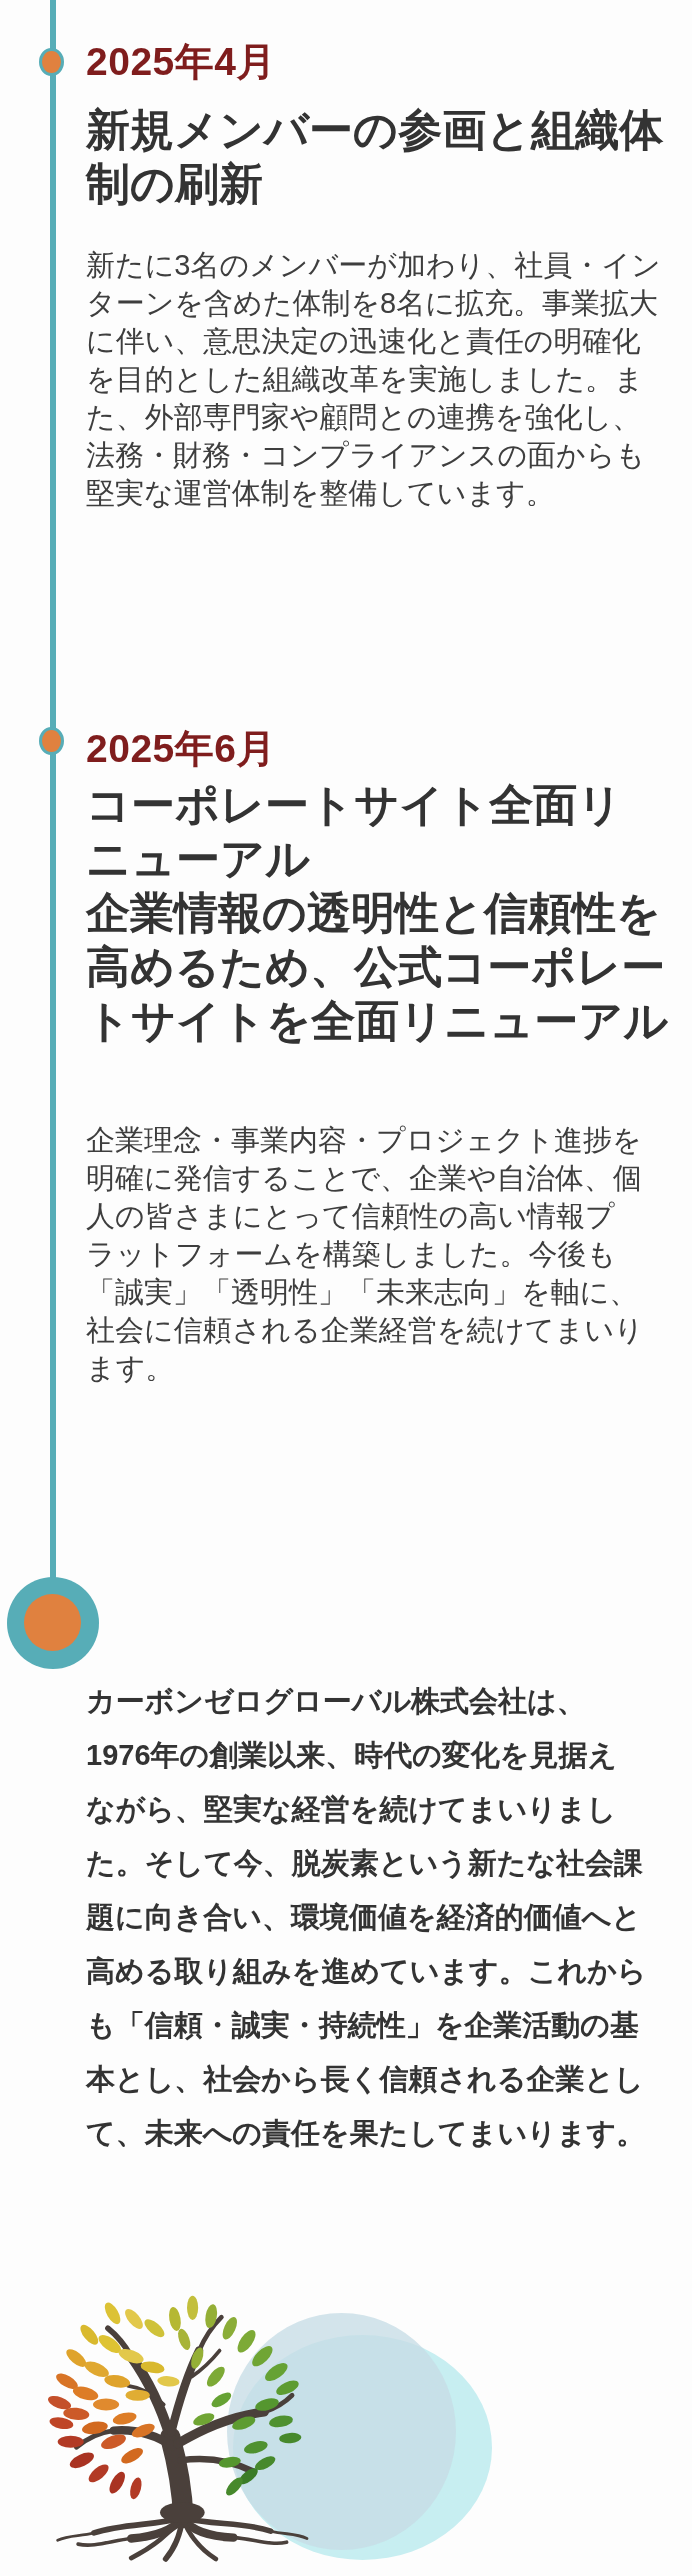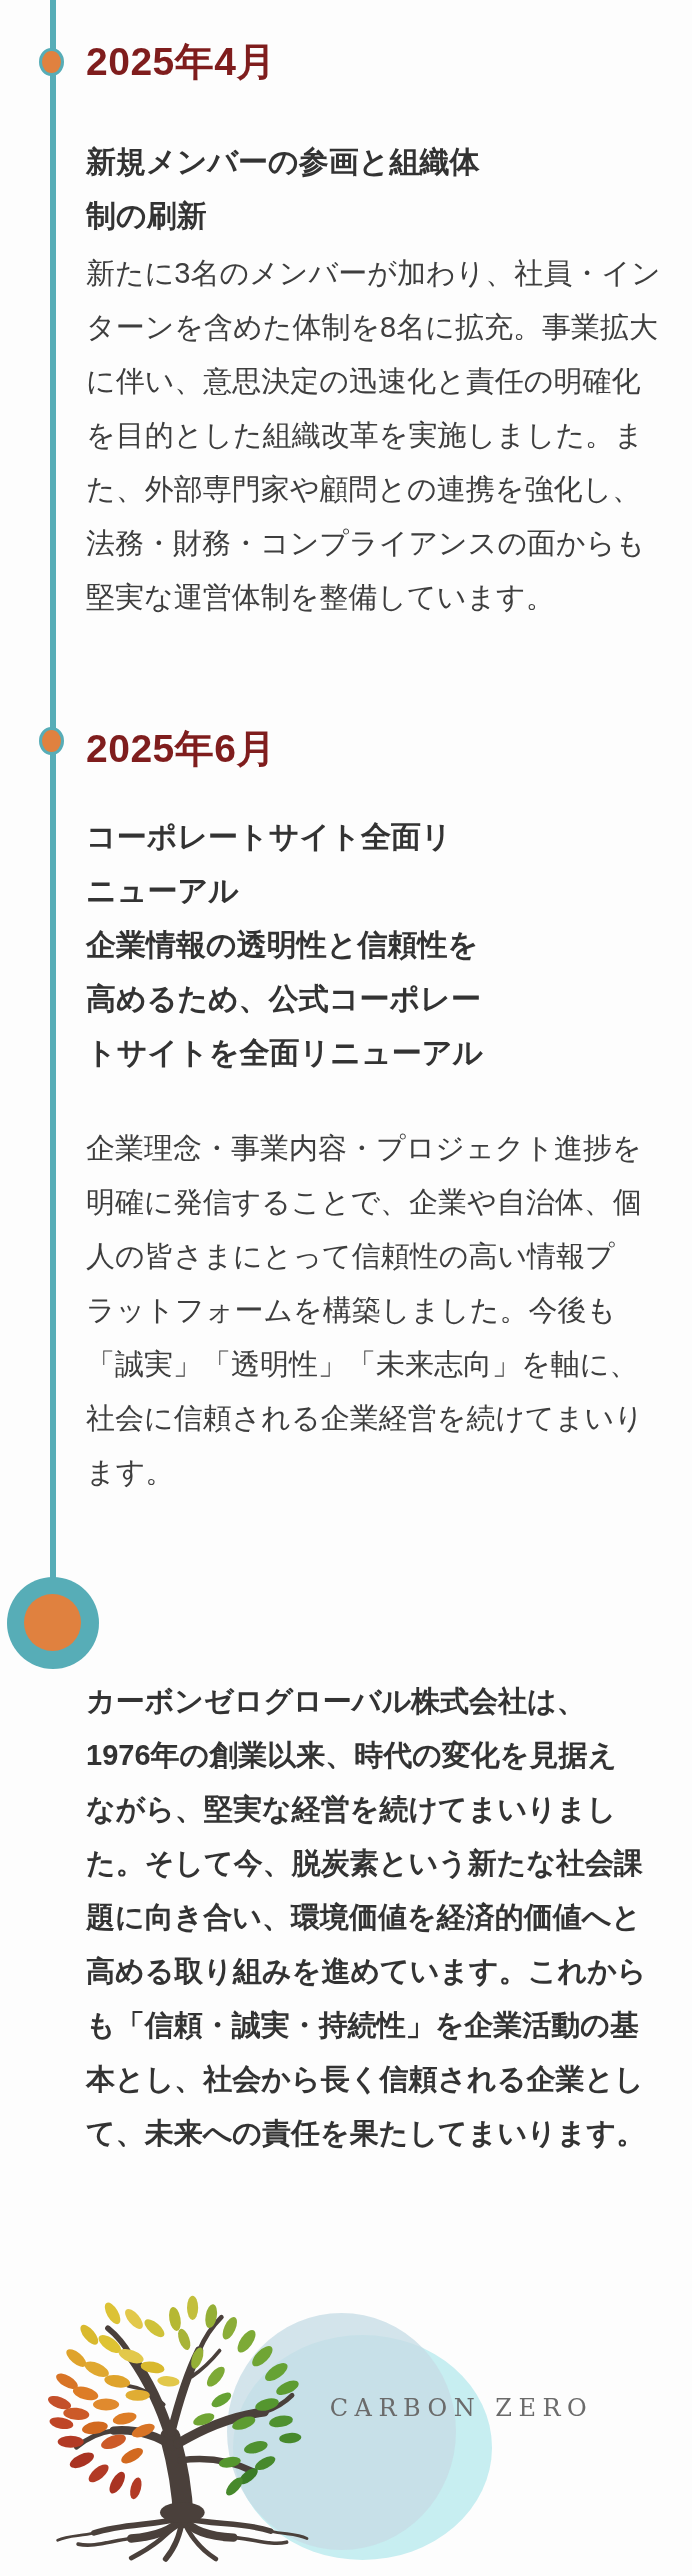--- a/index.html
+++ b/index.html
@@ -17,24 +17,24 @@
           background:#e0813f;box-sizing:content-box;}
   .dot1{left:39px;top:48px;}
   .dot2{left:39px;top:727px;}
   .end-outer{left:6.5px;top:1577px;width:92px;height:92px;border-radius:50%;background:#57adb7;}
   .end-inner{left:24px;top:1594px;width:57px;height:57px;border-radius:50%;background:#e0813f;}
 
   
   .entry-date{left:86px;font-size:39px;font-weight:700;color:#7f1d1d;line-height:46px;letter-spacing:0.5px;}
   .date1{top:39px;}
   .date2{top:726px;}
-  .entry-title{left:86px;width:596px;font-size:30px;font-weight:700;color:#333;line-height:54px;margin-top:32px;}
+  .entry-title{left:86px;width:596px;font-size:44px;font-weight:700;color:#333;line-height:54px;}
   .title1{top:103px;}
   .title2{top:778px;}
-  .entry-body{left:86px;width:600px;font-size:29px;font-weight:400;color:#3e3e3e;line-height:54px;}
+  .entry-body{left:86px;width:600px;font-size:29px;font-weight:400;color:#3e3e3e;line-height:38px;}
   .body1{top:246px;}
   .body2{top:1121px;}
   .closing{left:86px;top:1674px;width:600px;font-size:29px;font-weight:700;color:#333;line-height:54px;}
 
   
   .logo-ellipse-cyan{left:233px;top:2335px;width:259px;height:225px;border-radius:50%;background:#c7eef1;}
   .logo-ellipse-blue{left:227px;top:2313px;width:229px;height:237px;border-radius:50%;background:rgba(199,221,230,0.78);}
   .logo-tree{left:42px;top:2265px;width:290px;height:307px;}
   .logo-text{left:321px;top:2388px;width:281px;text-align:center;color:#6b6b6b;
              font-family:"DejaVu Serif","Liberation Serif",serif;
@@ -166,16 +166,15 @@
       <ellipse cx="201" cy="212" rx="12" ry="5.5" fill="#55962f" transform="rotate(-10 201 212)"></ellipse>
       <ellipse cx="206" cy="238" rx="12" ry="5.5" fill="#47892c" transform="rotate(-48 206 238)"></ellipse>
       <ellipse cx="166" cy="100" rx="12" ry="5.5" fill="#94af36" transform="rotate(-70 166 100)"></ellipse>
       <ellipse cx="186" cy="120" rx="13" ry="6" fill="#7daa36" transform="rotate(-50 186 120)"></ellipse>
       <ellipse cx="192" cy="145" rx="12" ry="5.5" fill="#66a234" transform="rotate(-32 192 145)"></ellipse>
       <ellipse cx="173" cy="166" rx="12" ry="5.5" fill="#70a534" transform="rotate(-20 173 166)"></ellipse>
     </g>
   </svg>
 
   <div class="abs logo-text">
-    <div>CARBON ZERO</div>
   </div>
 </div>
 
 
 </body></html>

